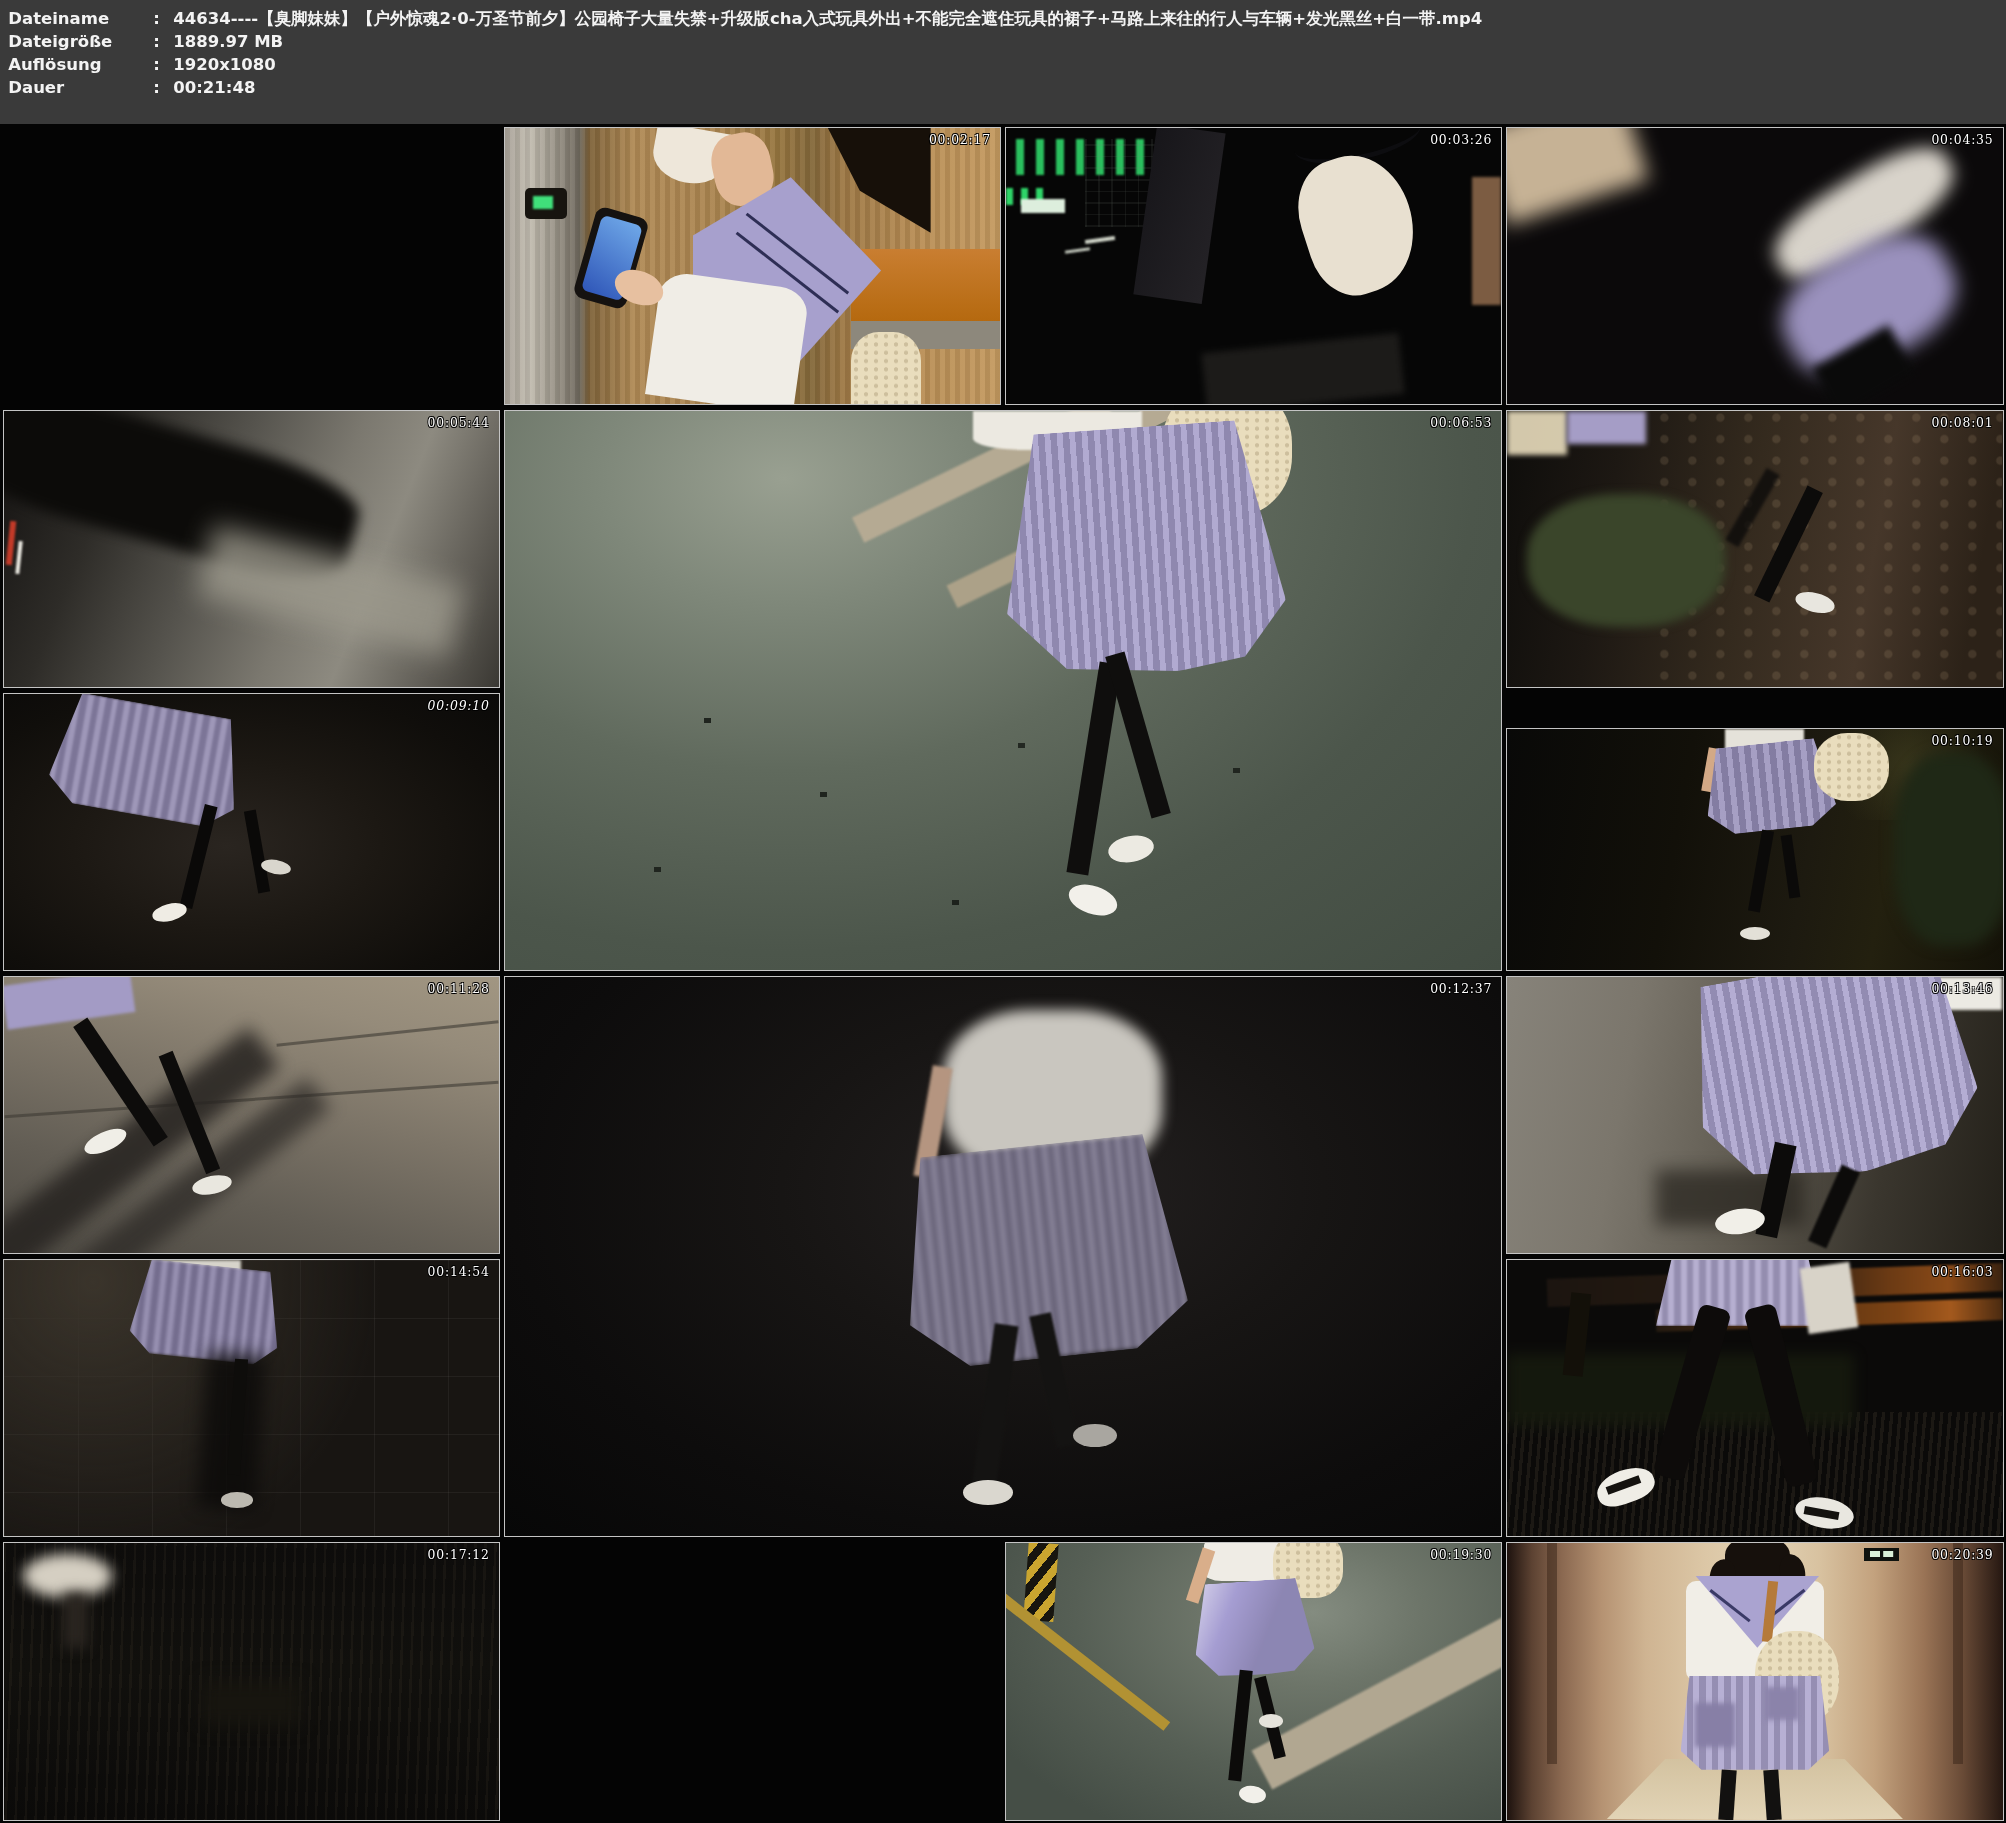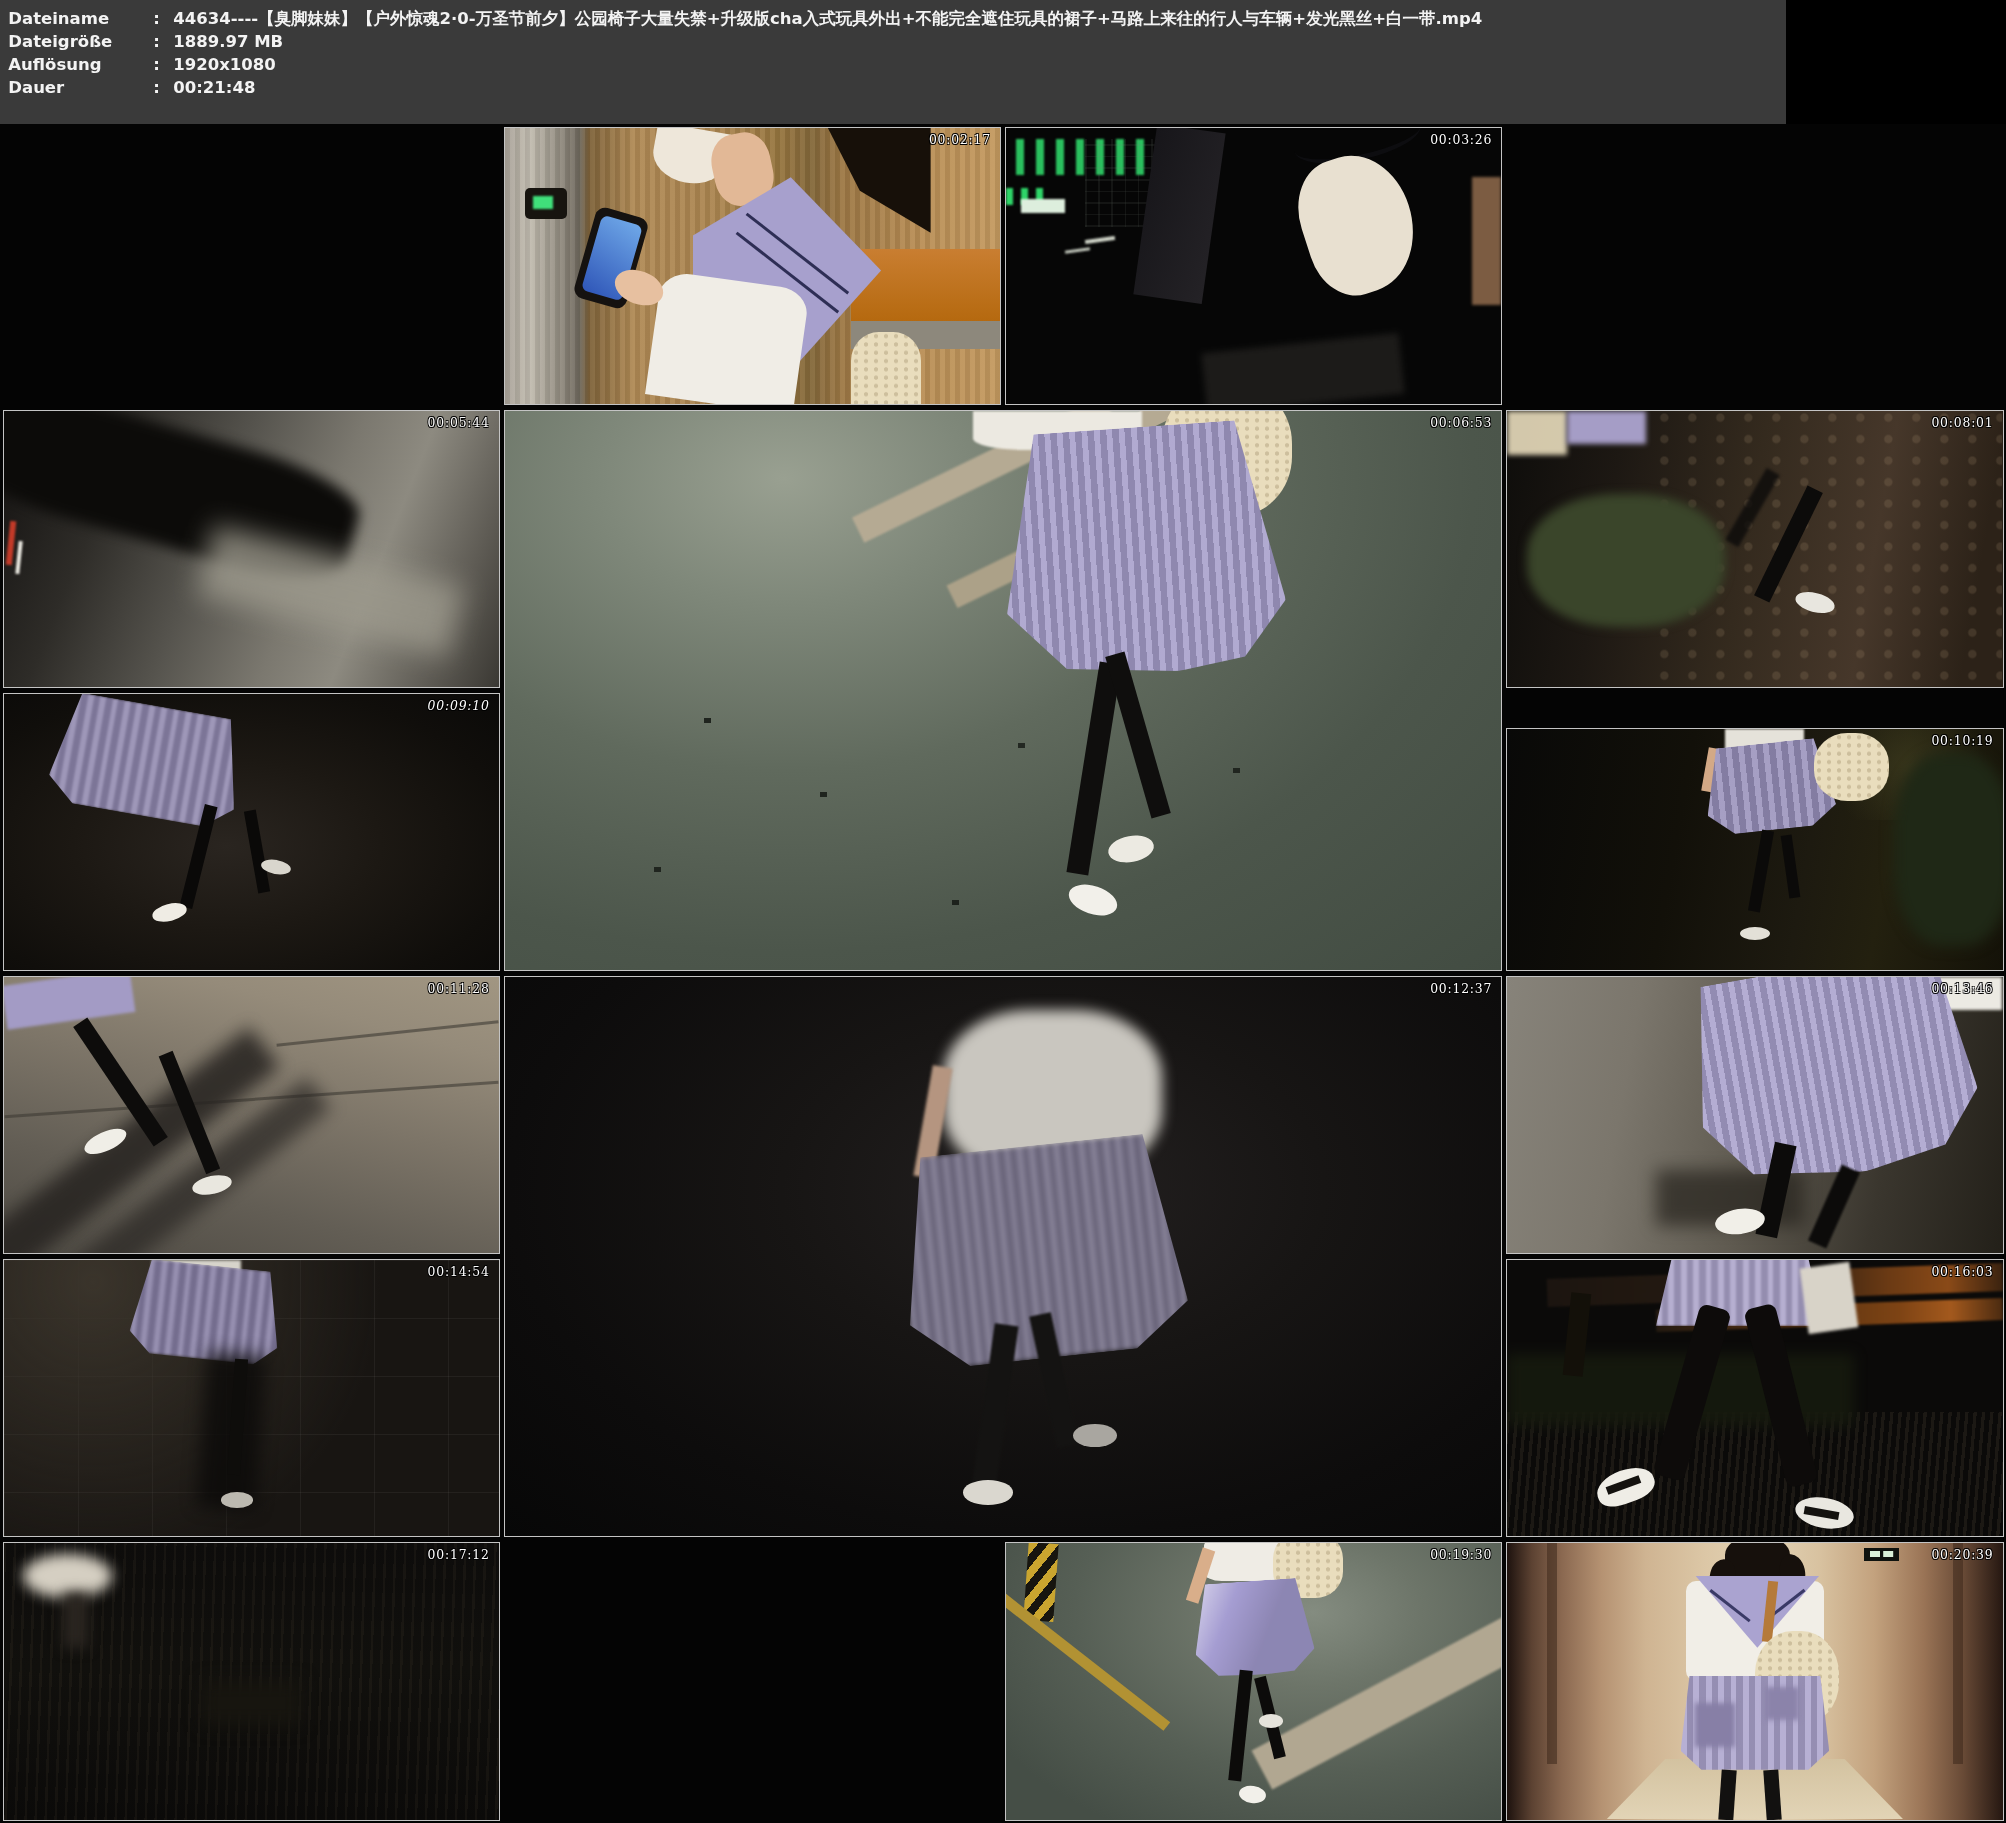--- a/index.html
+++ b/index.html
@@ -1,19 +1,19 @@
 <!DOCTYPE html>
 <html style="font-size:13.2px"><head>
 <meta charset="utf-8">
 <style>
   html,body{margin:0;padding:0;width:2006px;height:1823px;overflow:hidden;background:#000;}
   body{font-family:"DejaVu Sans",sans-serif;position:relative;}
 
   
-  .header{position:absolute;top:0;left:0;width:1786px;height:124px;background:#3a3a3a;
+  .header{position:absolute;top:0;left:0;width:2006px;height:124px;background:#3a3a3a;
           box-sizing:border-box;padding:6.6px 0 0 8.3px;}
   .hrow{display:flex;line-height:23px;font-size:16.5px;font-weight:bold;color:#f3f3f3;white-space:nowrap;}
   .hlabel{width:145px;flex:0 0 auto;}
   .hsep{width:20px;flex:0 0 auto;}
   .hvalue{flex:0 1 auto;}
 
   
   .sheet{position:absolute;top:124px;left:0;width:2006px;height:1699px;box-sizing:border-box;
          background:#040404;display:grid;grid-template-columns:repeat(4,1fr);
          grid-template-rows:repeat(6,1fr);gap:4.1px;padding:2.5px;}
@@ -123,20 +123,27 @@
     <i class="sh" style="left:16%;top:40%;width:6%;height:1.4%;background:#cfd4c8;transform:rotate(-8deg);filter:blur(0.8px);"></i>
     <i class="sh" style="left:12%;top:44%;width:5%;height:1.2%;background:#c2c7bc;transform:rotate(-8deg);filter:blur(0.8px);"></i>
     <i class="sh" style="left:28%;top:0;width:14%;height:62%;background:linear-gradient(100deg,#17161a,#242226);transform:rotate(8deg);"></i>
     <i class="sh" style="left:58%;top:-4%;width:26%;height:14%;border-bottom:5px solid #0d0d10;border-radius:50%;transform:rotate(-12deg);"></i>
     <i class="sh" style="left:60%;top:10%;width:22%;height:50%;background:#e8e0d0;border-radius:46% 54% 58% 42%;transform:rotate(-18deg);"></i>
     <i class="sh" style="left:94%;top:18%;width:6%;height:46%;background:#7c5c42;filter:blur(1.7px);"></i>
     <i class="sh" style="left:40%;top:78%;width:40%;height:22%;background:#1c1b19;filter:blur(3.3px);transform:rotate(-6deg);"></i>
     <span class="ts">00:03:26</span>
   </div>
 
+  <div class="thumb t4 s4">
+    <i class="sh" style="left:-4%;top:-8%;width:30%;height:36%;background:#c6b295;filter:blur(10px);transform:rotate(-18deg);"></i>
+    <i class="sh" style="left:52%;top:18%;width:40%;height:26%;background:#d8d3ca;filter:blur(8.3px);transform:rotate(-32deg);border-radius:40%;"></i>
+    <i class="sh" style="left:55%;top:44%;width:36%;height:40%;background:#9a91bd;filter:blur(10px);transform:rotate(-28deg);border-radius:40%;"></i>
+    <i class="sh" style="left:63%;top:78%;width:18%;height:20%;background:#0a0a0a;filter:blur(5px);transform:rotate(-30deg);"></i>
+    <span class="ts">00:04:35</span>
+  </div>
 
   <div class="thumb t5 s5">
     <i class="sh" style="left:-8%;top:6%;width:80%;height:42%;background:#0c0b09;filter:blur(6.6px);transform:rotate(16deg);border-radius:30%;"></i>
     <i class="sh" style="left:1%;top:40%;width:1.2%;height:16%;background:#c23a28;transform:rotate(6deg);filter:blur(0.8px);"></i>
     <i class="sh" style="left:2.8%;top:47%;width:.9%;height:12%;background:#eceae2;transform:rotate(6deg);filter:blur(0.8px);"></i>
     <i class="sh" style="left:40%;top:52%;width:52%;height:26%;background:#9d9a8d;filter:blur(13.2px);transform:rotate(14deg);opacity:.8;"></i>
     <span class="ts">00:05:44</span>
   </div>
 
   <div class="thumb t6 s6">

